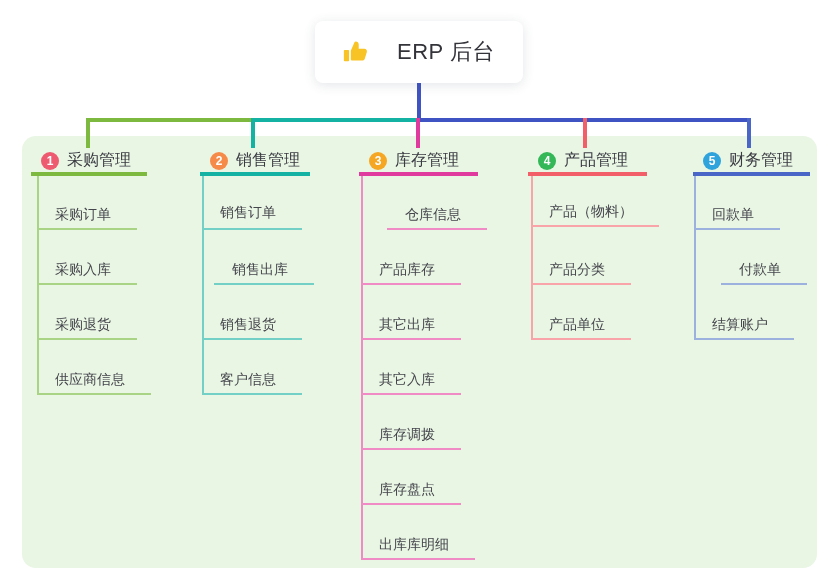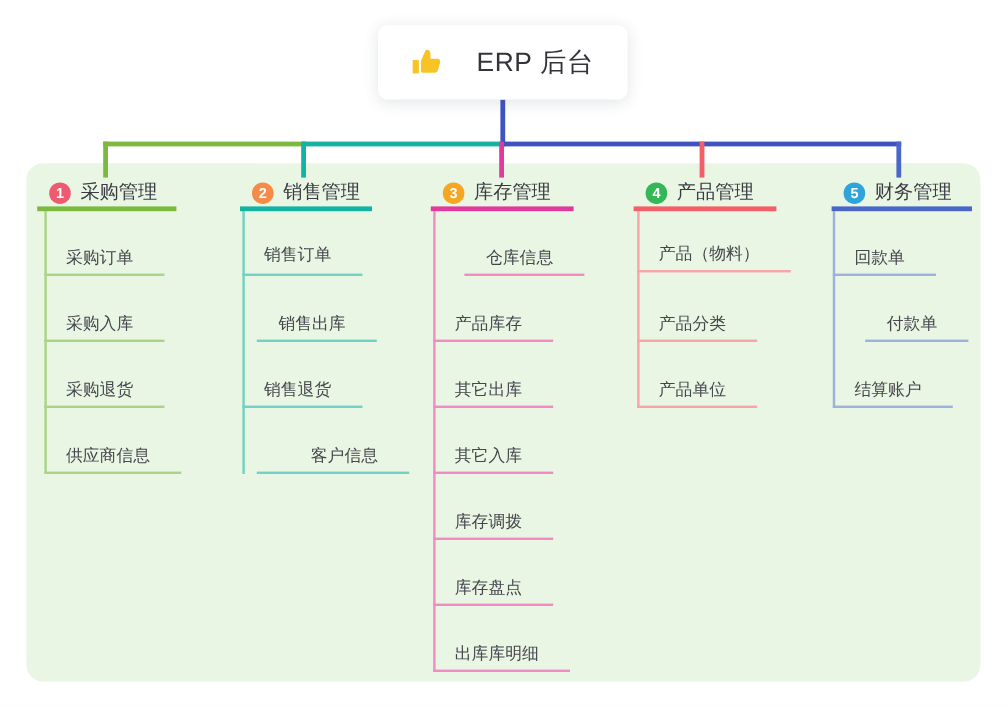--- a/index.html
+++ b/index.html
@@ -94,21 +94,21 @@
       </div>
       <div class="child-node" style="left: 202px; top: 203px; border-bottom-color: rgb(114, 208, 198); align-items: center;">
         <div class="label">销售订单</div>
       </div>
       <div class="child-node" style="left: 214px; top: 258px; border-bottom-color: rgb(114, 208, 198);">
         <div class="label">销售出库</div>
       </div>
       <div class="child-node" style="left: 202px; top: 313px; border-bottom-color: rgb(114, 208, 198);">
         <div class="label">销售退货</div>
       </div>
-      <div class="child-node" style="left: 214px; top: 368px; border-bottom-color: rgb(114, 208, 198); padding-left: 27px;">
+      <div class="child-node" style="left: 202px; top: 368px; border-bottom-color: rgb(114, 208, 198);">
         <div class="label">客户信息</div>
       </div>
       <div class="branch-header" style="left: 359px; width: 119px; border-bottom-color: rgb(225, 58, 158);">
         <div class="badge" style="background: rgb(245, 166, 35);">3</div>
         <div class="label">库存管理</div>
       </div>
       <div class="child-node" style="left: 361px; top: 203px; border-bottom-color: rgb(241, 139, 198); margin-left: 26px;">
         <div class="label">仓库信息</div>
       </div>
       <div class="child-node" style="left: 361px; top: 258px; border-bottom-color: rgb(241, 139, 198);">

